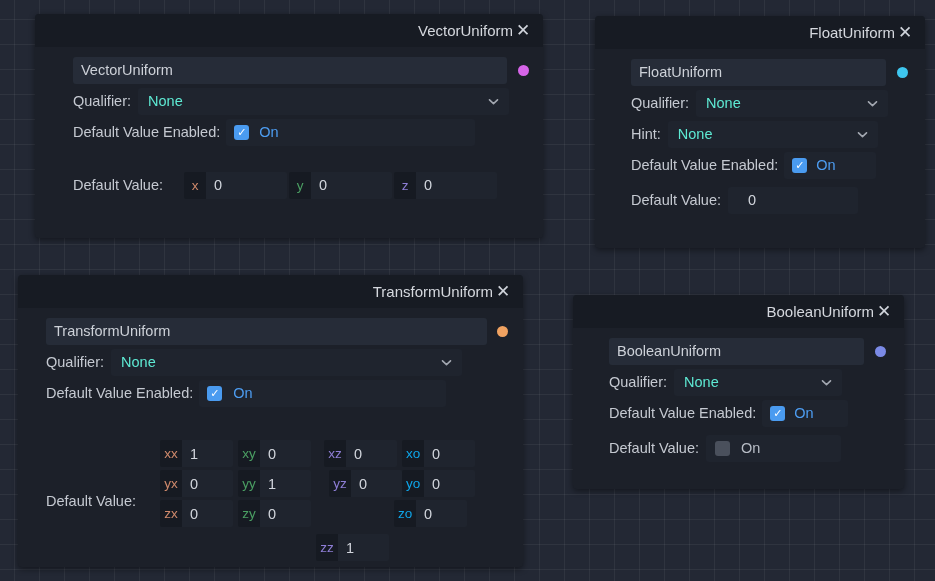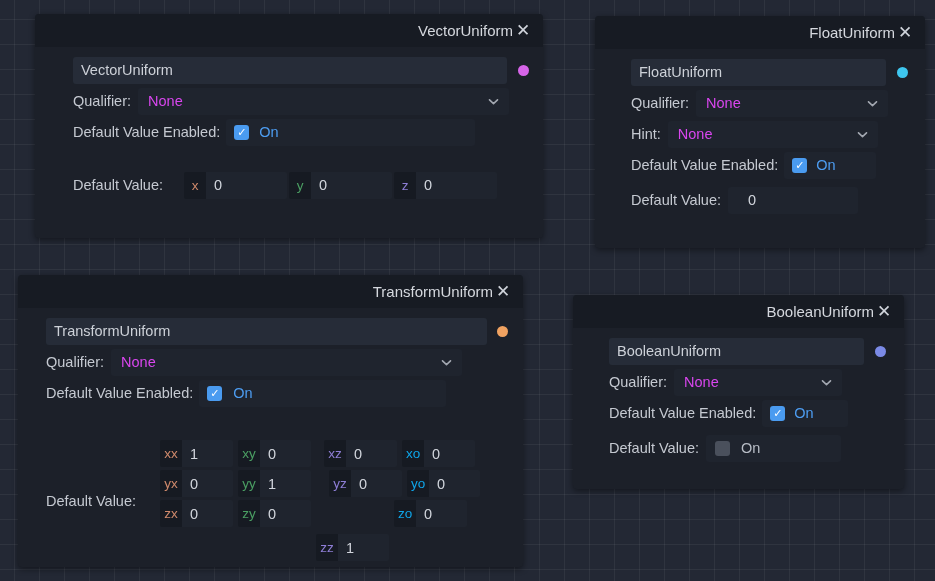--- a/index.html
+++ b/index.html
@@ -82,21 +82,21 @@
     border-radius:3px;
     height:27px;
     display:flex;align-items:center;
     box-sizing:border-box;
     padding:0 8px;
   }
   .dropdown{
     background:#1f242e;border-radius:3px;height:27px;
     display:flex;align-items:center;justify-content:space-between;
     padding:0 9px 0 10px;box-sizing:border-box;
-    color:#d946ef;font-size:14.5px;
+    color:#5eead4;font-size:14.5px;
     cursor:pointer;
   }
   .chev{
     width:13px;height:13px;flex:0 0 auto;opacity:.85;
   }
   .chev svg{display:block;}
 
   .checkbox{
     width:15px;height:15px;border-radius:3px;
     display:flex;align-items:center;justify-content:center;
@@ -315,21 +315,21 @@
             <span class="vec-val" style="flex:1;">0</span>
           </div>
           <div class="vec-cell" style="width:73px;margin-left:5px;">
             <span class="vec-key c-y">yy</span>
             <span class="vec-val" style="flex:1;">1</span>
           </div>
           <div class="vec-cell" style="width:73px;margin-left:18px;">
             <span class="vec-key c-z">yz</span>
             <span class="vec-val" style="flex:1;">0</span>
           </div>
-          <div class="vec-cell" style="width:73px;margin-left:5px;">
+          <div class="vec-cell" style="width:73px;">
             <span class="vec-key c-o">yo</span>
             <span class="vec-val" style="flex:1;">0</span>
           </div>
         </div>
 
         <div style="display:flex;">
           <div class="vec-cell" style="width:73px;">
             <span class="vec-key c-x">zx</span>
             <span class="vec-val" style="flex:1;">0</span>
           </div>

